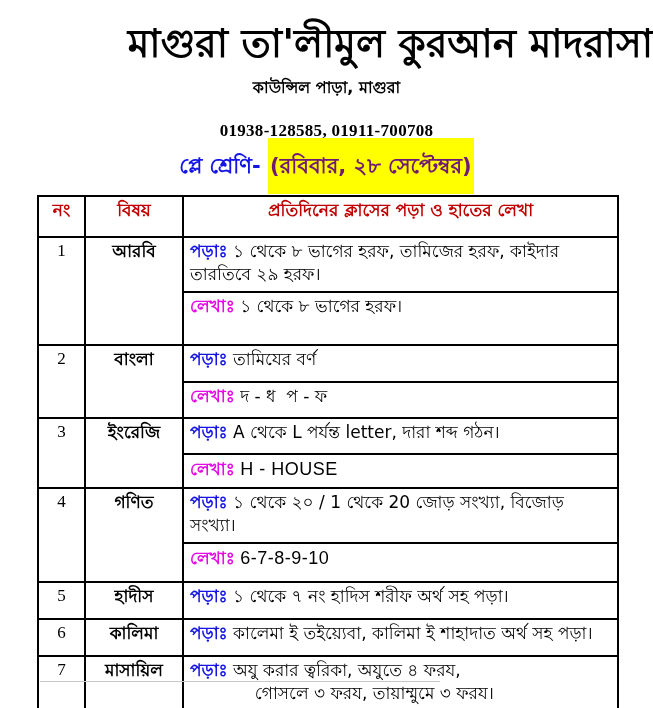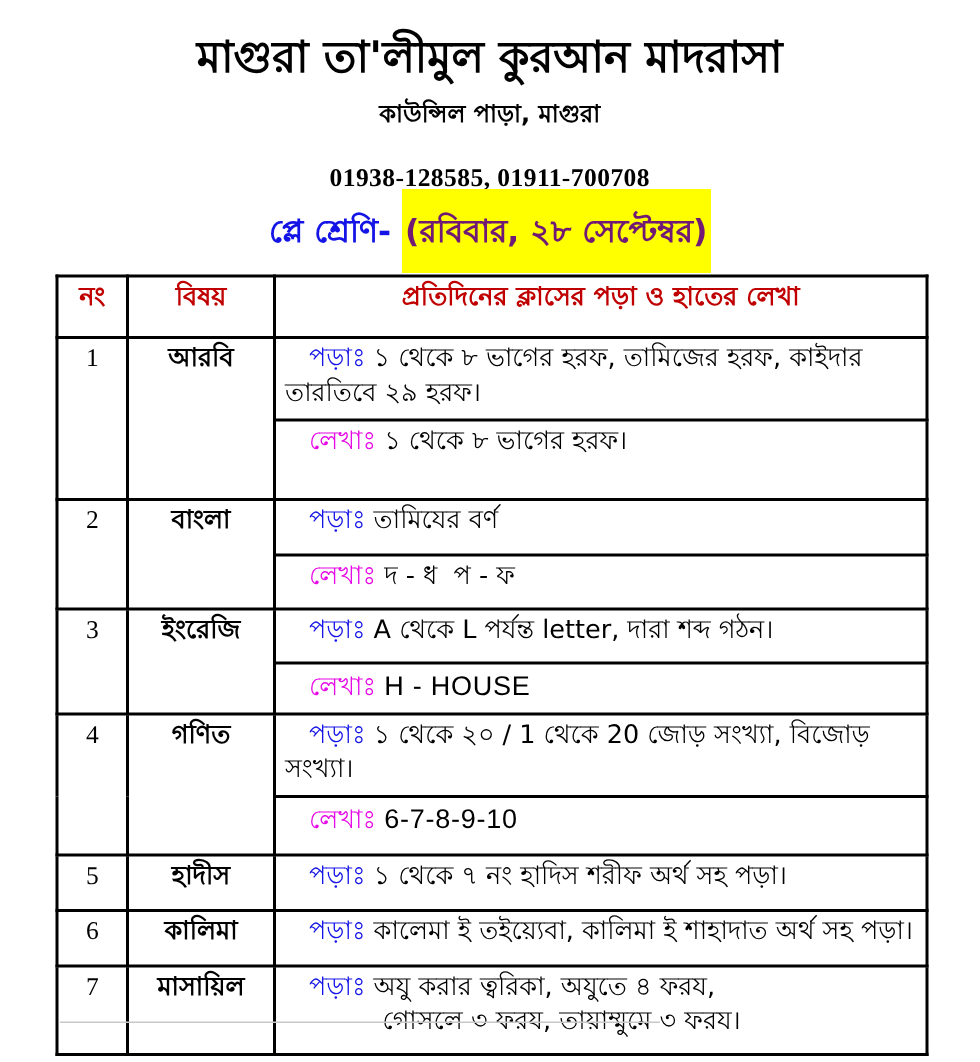--- a/index.html
+++ b/index.html
@@ -6,21 +6,21 @@
   body{
     width:653px;height:708px;background:#ffffff;
     font-family:"DejaVu Sans","Liberation Sans",sans-serif;
     color:#000;
     -webkit-font-smoothing:antialiased;
   }
   .page{position:relative;width:653px;height:708px;overflow:hidden;}
 
   
   .doc-header{text-align:center;padding-top:22px;}
-  .title{font-size:29px;font-weight:bold;line-height:1.15;}
+  .title{font-size:39px;font-weight:bold;line-height:1.15;text-align:right;}
   .subtitle{font-size:16px;font-weight:bold;margin-top:8px;}
   .phone{font-family:"Liberation Serif",serif;font-size:17px;font-weight:bold;margin-top:19px;letter-spacing:.3px;}
   .class-line{margin-top:9px;font-size:21px;font-weight:bold;}
   .class-name{color:var(--blue);}
   .class-date{background:var(--highlight);color:#701a75;padding:16px 2px;margin-top:33px;}
 
   
   table.sched{
     border-collapse:collapse;table-layout:fixed;
     width:580px;margin:10px 0 0 37px;
@@ -35,21 +35,21 @@
 
   th.hdr{color:var(--red);font-weight:bold;font-size:18px;text-align:center;vertical-align:middle;padding:6px 4px;}
 
   td.no{
     font-family:"Liberation Serif",serif;font-size:16px;
     text-align:center;padding-top:9px;
   }
   td.subj{font-weight:bold;font-size:18px;text-align:center;padding-top:8px;}
 
   td.desc{padding:7px 6px 7px 7px;}
-  .lbl{font-weight:normal;margin-left:16px;}
+  .lbl{font-weight:bold;}
   .lbl.read{color:var(--blue);}
   .lbl.write{color:var(--magenta);}
   .txt{white-space:pre-wrap;}
   .latin{font-family:"Liberation Sans",sans-serif;font-size:18px;letter-spacing:.5px;}
 
   
   tr.h-hdr{height:41px;}
   tr.h-r1a{height:55px;} tr.h-r1b{height:53px;}
   tr.h-r2a{height:37px;} tr.h-r2b{height:36px;}
   tr.h-r3a{height:36px;} tr.h-r3b{height:34px;padding-left:24px;}

